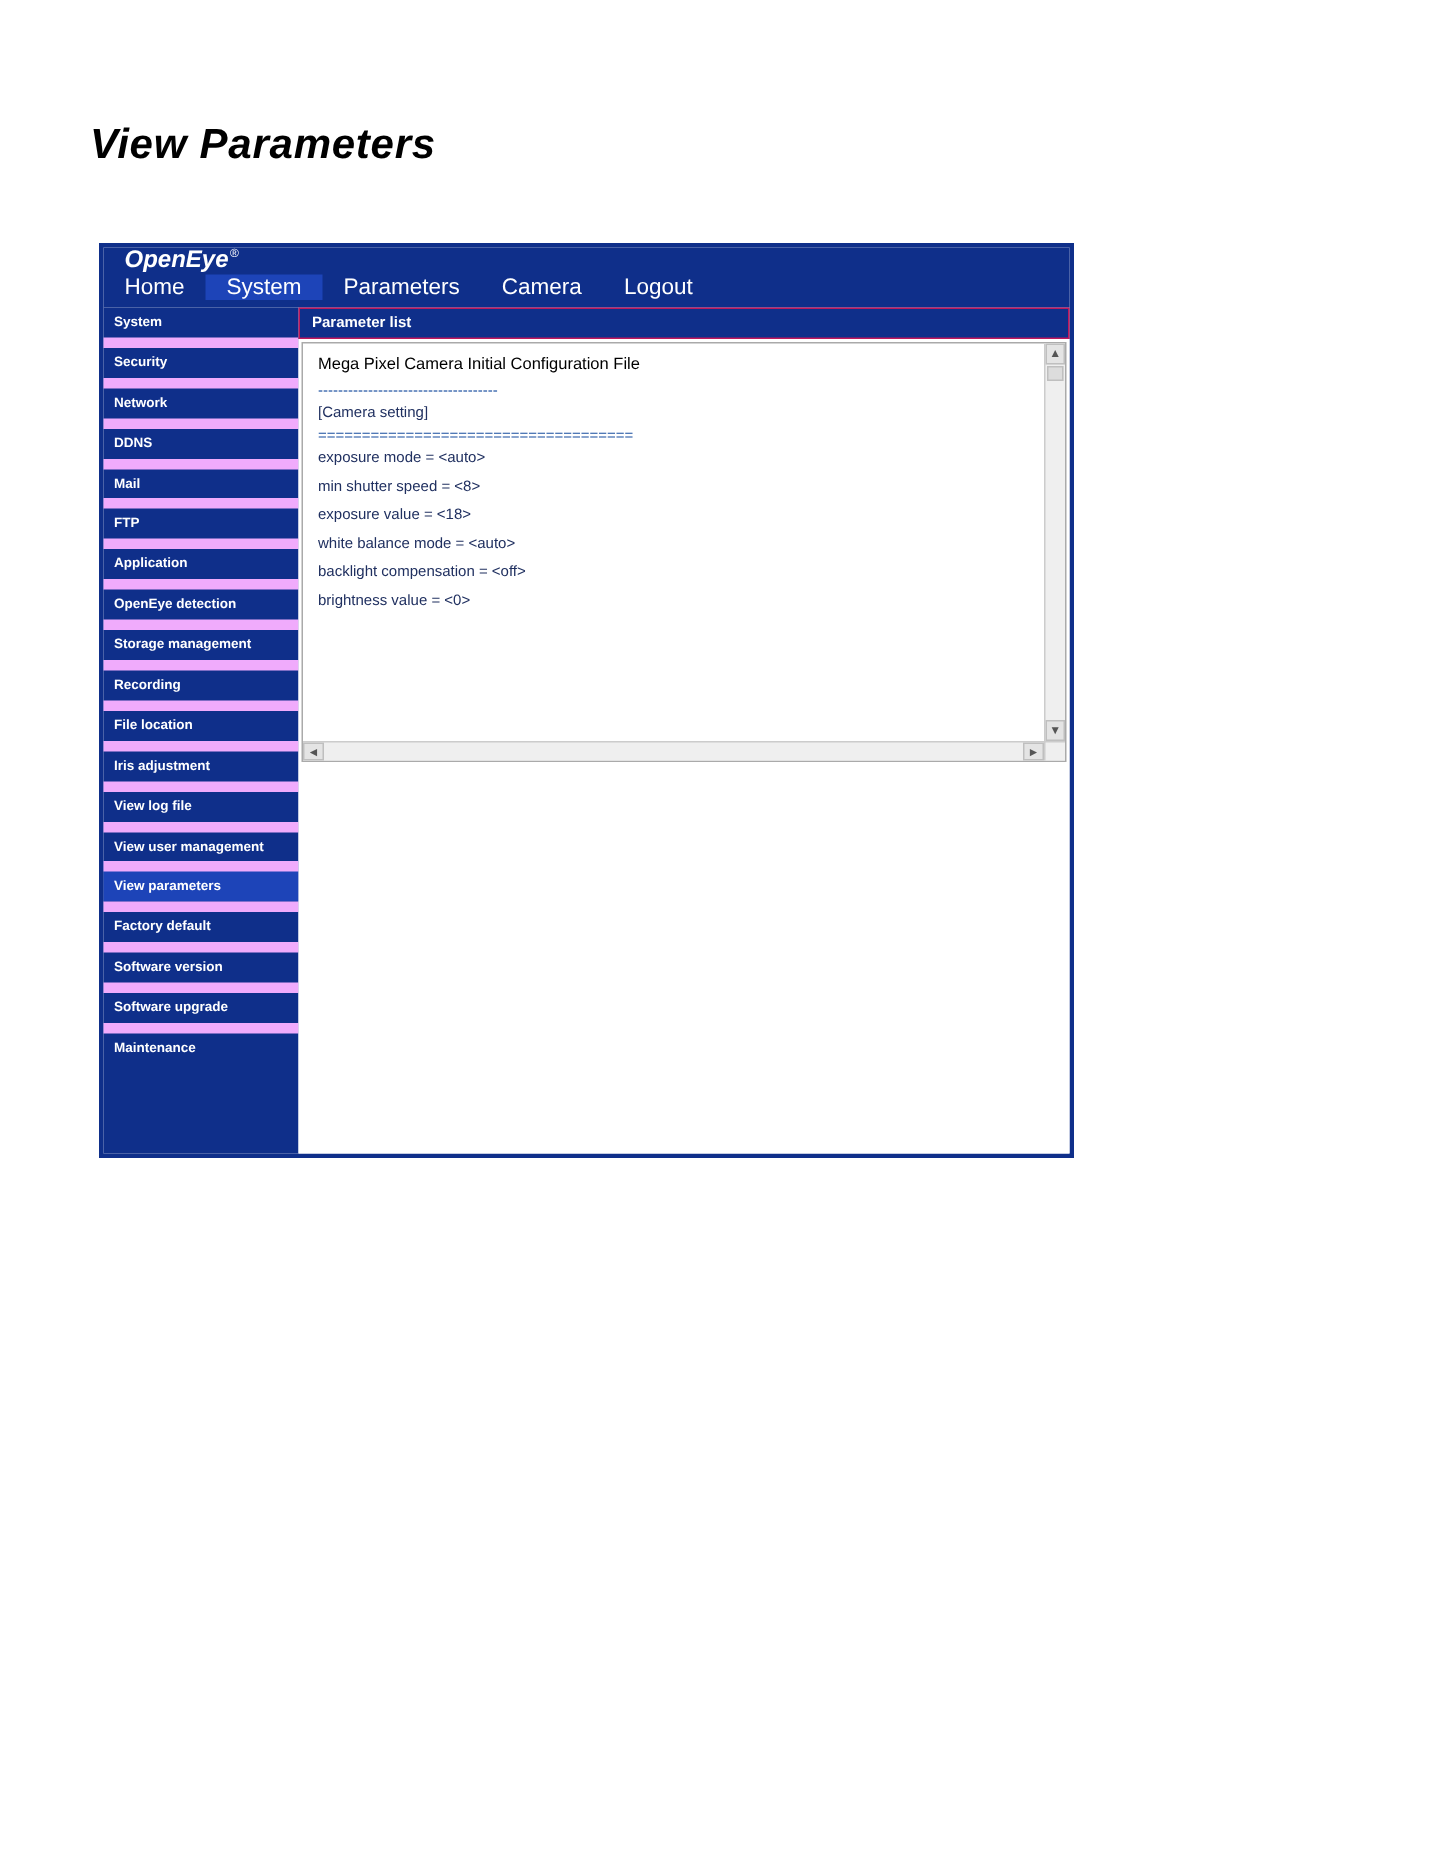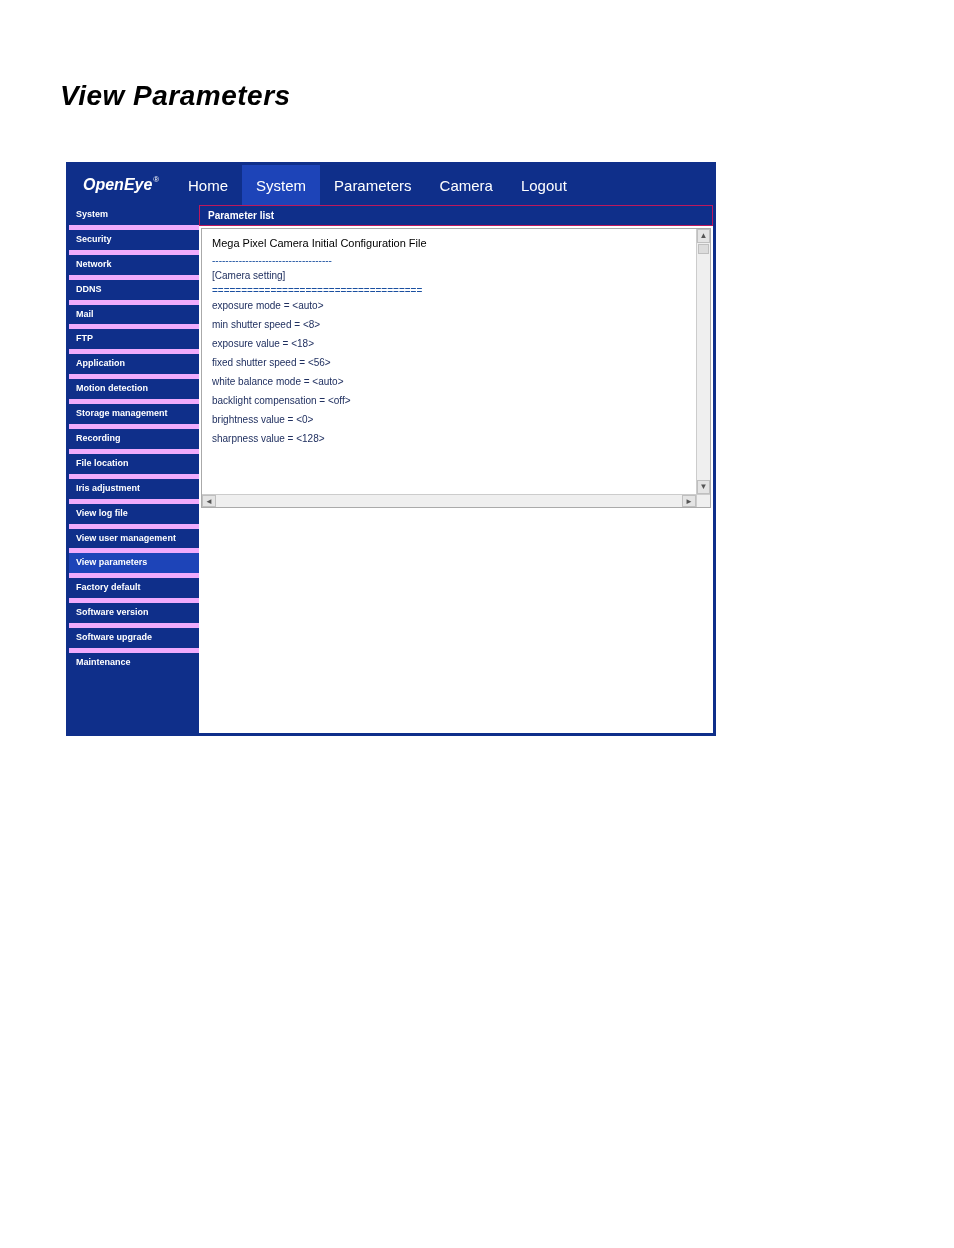--- a/index.html
+++ b/index.html
@@ -30,20 +30,21 @@
     border: 3px solid #0f2f8a;
     background: #ffffff;
     box-sizing: border-box;
     font-size: 0;
   }
   .app-header {
     background: #0f2f8a;
     height: 40px;
     display: flex;
     align-items: stretch;
+    flex-direction: column;
   }
   .brand {
     color: #fff;
     font-style: italic;
     font-weight: 900;
     font-size: 16px;
     font-family: "Arial Black", Arial, sans-serif;
     padding: 0 14px;
     display: flex;
     align-items: center;
@@ -81,21 +82,21 @@
   .sidebar {
     width: 130px;
     background: #0f2f8a;
     box-sizing: border-box;
     padding-bottom: 60px;
   }
   .side-item {
     color: #fff;
     font-size: 9px;
     padding: 5px 7px;
-    border-top: 5px solid #f0abfc;
+    border-top: 7px solid #f0abfc;
     cursor: pointer;
     line-height: 1.1;
     font-family: Arial, sans-serif;
     font-weight: bold;
   }
   .side-item:first-child {
     border-top: none;
   }
   .side-item.active {
     background: #1d44b8;
@@ -254,21 +255,21 @@
 
     <div class="app-body">
       <div class="sidebar">
         <div class="side-item"><span>System</span></div>
         <div class="side-item"><span>Security</span></div>
         <div class="side-item"><span>Network</span></div>
         <div class="side-item"><span>DDNS</span></div>
         <div class="side-item"><span>Mail</span></div>
         <div class="side-item"><span>FTP</span></div>
         <div class="side-item"><span>Application</span></div>
-        <div class="side-item"><span>Motion detection</span></div>
+        <div class="side-item"><span>OpenEye detection</span></div>
         <div class="side-item"><span>Storage management</span></div>
         <div class="side-item"><span>Recording</span></div>
         <div class="side-item"><span>File location</span></div>
         <div class="side-item"><span>Iris adjustment</span></div>
         <div class="side-item"><span>View log file</span></div>
         <div class="side-item"><span>View user management</span></div>
         <div class="side-item active"><span>View parameters</span></div>
         <div class="side-item"><span>Factory default</span></div>
         <div class="side-item"><span>Software version</span></div>
         <div class="side-item"><span>Software upgrade</span></div>
@@ -279,25 +280,23 @@
         <div class="panel-header">Parameter list</div>
         <div class="panel-body-wrap">
           <div class="panel-body">
             <div class="title-line">Mega Pixel Camera Initial Configuration File</div>
             <div class="param-line sep-line">------------------------------------</div>
             <div class="param-line">[Camera setting]</div>
             <div class="param-line sep-line">====================================</div>
             <div class="param-line">exposure mode = &lt;auto&gt;</div>
             <div class="param-line">min shutter speed = &lt;8&gt;</div>
             <div class="param-line">exposure value = &lt;18&gt;</div>
-            <div class="param-line">fixed shutter speed = &lt;56&gt;</div>
             <div class="param-line">white balance mode = &lt;auto&gt;</div>
             <div class="param-line">backlight compensation = &lt;off&gt;</div>
             <div class="param-line">brightness value = &lt;0&gt;</div>
-            <div class="param-line">sharpness value = &lt;128&gt;</div>
           </div>
 
           <div class="vscroll">
             <div class="arrow">▲</div>
             <div class="thumb"></div>
             <div class="arrow down">▼</div>
           </div>
           <div class="hscroll">
             <div class="harrow left">◄</div>
             <div class="harrow right">►</div>

